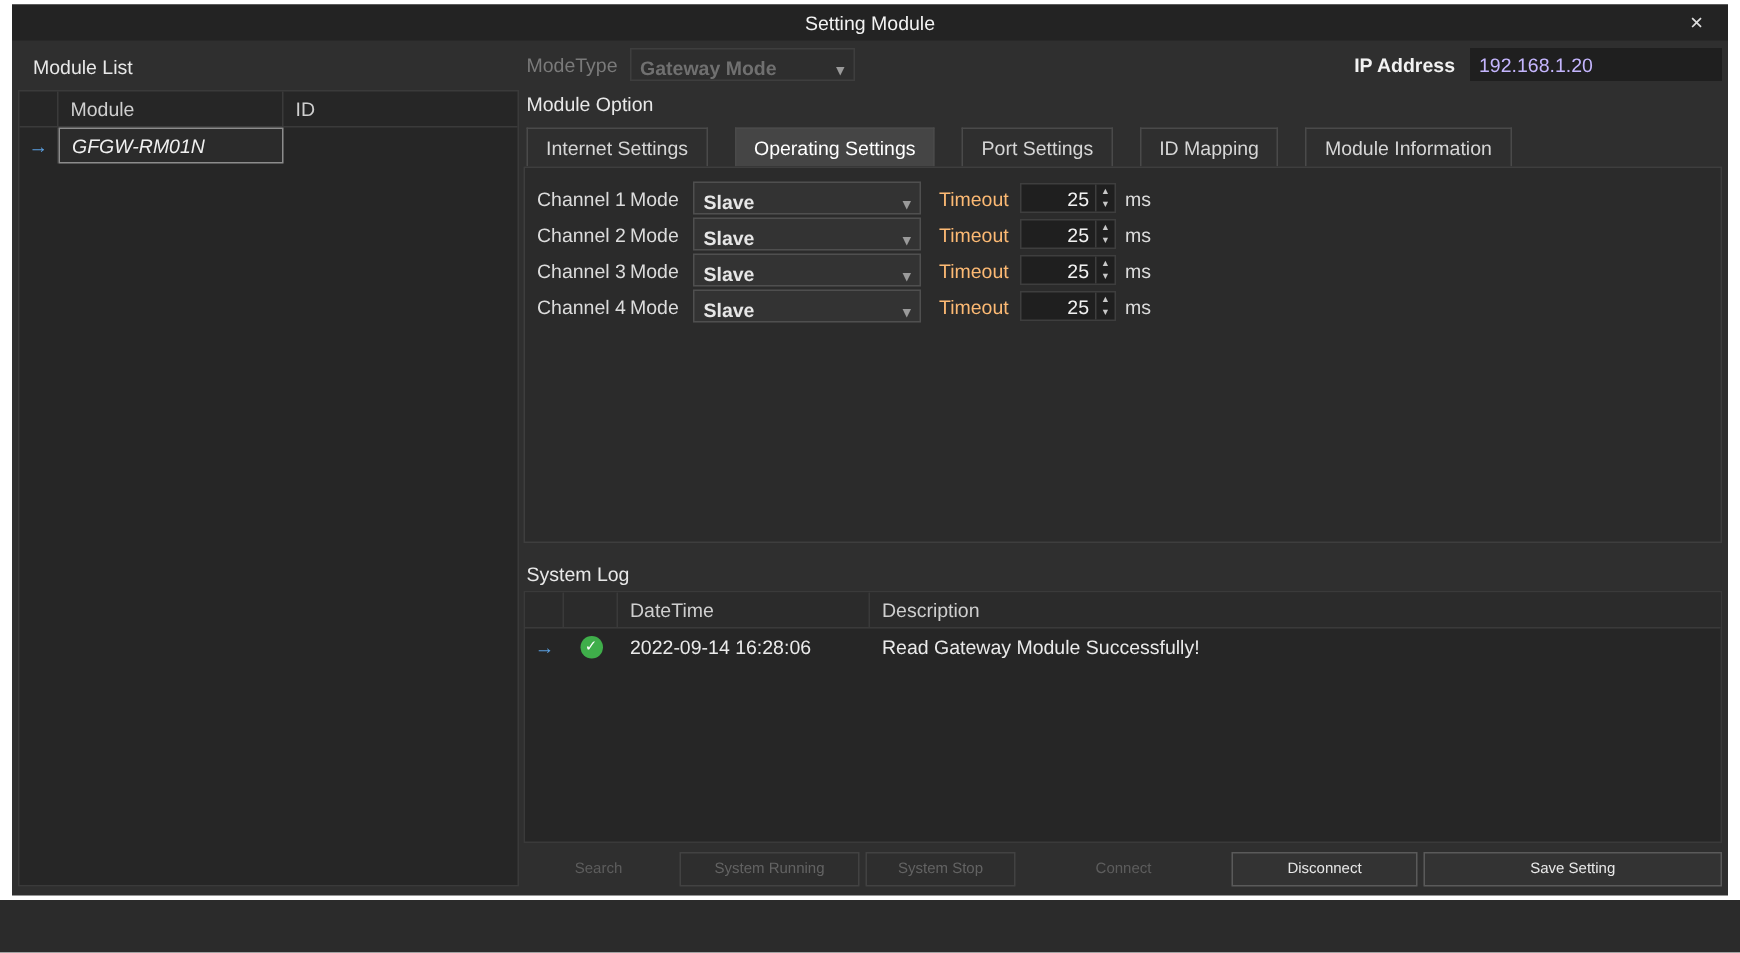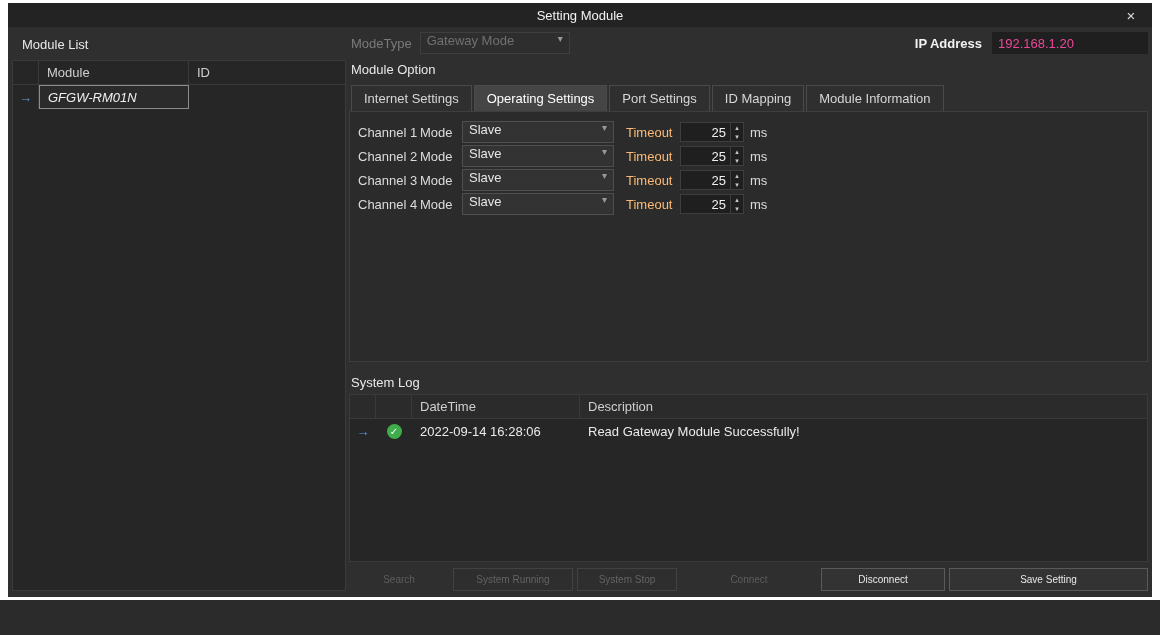--- a/index.html
+++ b/index.html
@@ -26,33 +26,33 @@
   .lcell.id { flex:1; padding-left:8px; }
   .list-row { display:flex; height:24px; }
   .list-row .lcell.ind { border-right:1px solid #3a3a3a; }
   .list-row .lcell.module { border:1px solid #8c8c8c; background:#2b2b2b; color:#f0f0f0;font-style:italic; }
   .row-arrow { color:#5a9fe0; font-weight:bold; font-size:13px; }
 
   
   .right-panel { position:absolute; left:341px; top:28px; right:4px; bottom:6px; display:flex; flex-direction:column; }
   .mode-row { display:flex; align-items:center; height:24px; }
   .modetype-label { color:#7a7a7a; margin:0 8px 0 2px; }
-  .combo { display:flex; align-items:flex-start; justify-content:space-between; background:#333333;
-           border:1px solid #4f4f4f; height:22px; padding:0 6px; }
+  .combo { display:flex; align-items:flex-end; justify-content:space-between; background:#333333;
+           border:1px solid #4f4f4f; height:22px; padding:0 6px;font-weight:bold; }
   .combo.disabled { color:#707070; background:#2e2e2e; border-color:#3e3e3e; width:150px; }
   .chev { font-size:10px; color:#9a9a9a; margin-left:6px; }
   .flex-spacer { flex:1; }
   .ip-label { color:#f2f2f2; font-weight:bold; margin-right:10px; }
-  .ip-field { width:156px; height:22px; background:#1f1f1f; color:#ec4899; display:flex;
+  .ip-field { width:168px; height:22px; background:#1f1f1f; color:#c4b5fd; display:flex;
               align-items:center; padding:0 6px; }
 
   .section-title { color:#e8e8e8; height:20px; display:flex; align-items:center; margin:4px 0 0 2px; }
 
   
-  .tabs { display:flex; gap:2px; margin-top:6px; padding-left:2px; }
+  .tabs { display:flex; gap:18px; margin-top:6px; padding-left:2px; }
   .tab { height:26px; display:flex; align-items:center; padding:0 12px; border:1px solid #4a4a4a;
          border-bottom:none; background:#2f2f2f; color:#d6d6d6; cursor:pointer; }
   .tab.active { background:#454545; color:#ffffff; }
   .tab-content { flex:1; border:1px solid #3e3e3e; background:#2b2b2b; padding:8px; }
 
   
   .channel-row { display:flex; align-items:center; height:24px; }
   .ch-label { width:62px; color:#dcdcdc; }
   .mode-label { width:42px; color:#dcdcdc; }
   .mode-combo { width:152px; color:#e6e6e6; }

